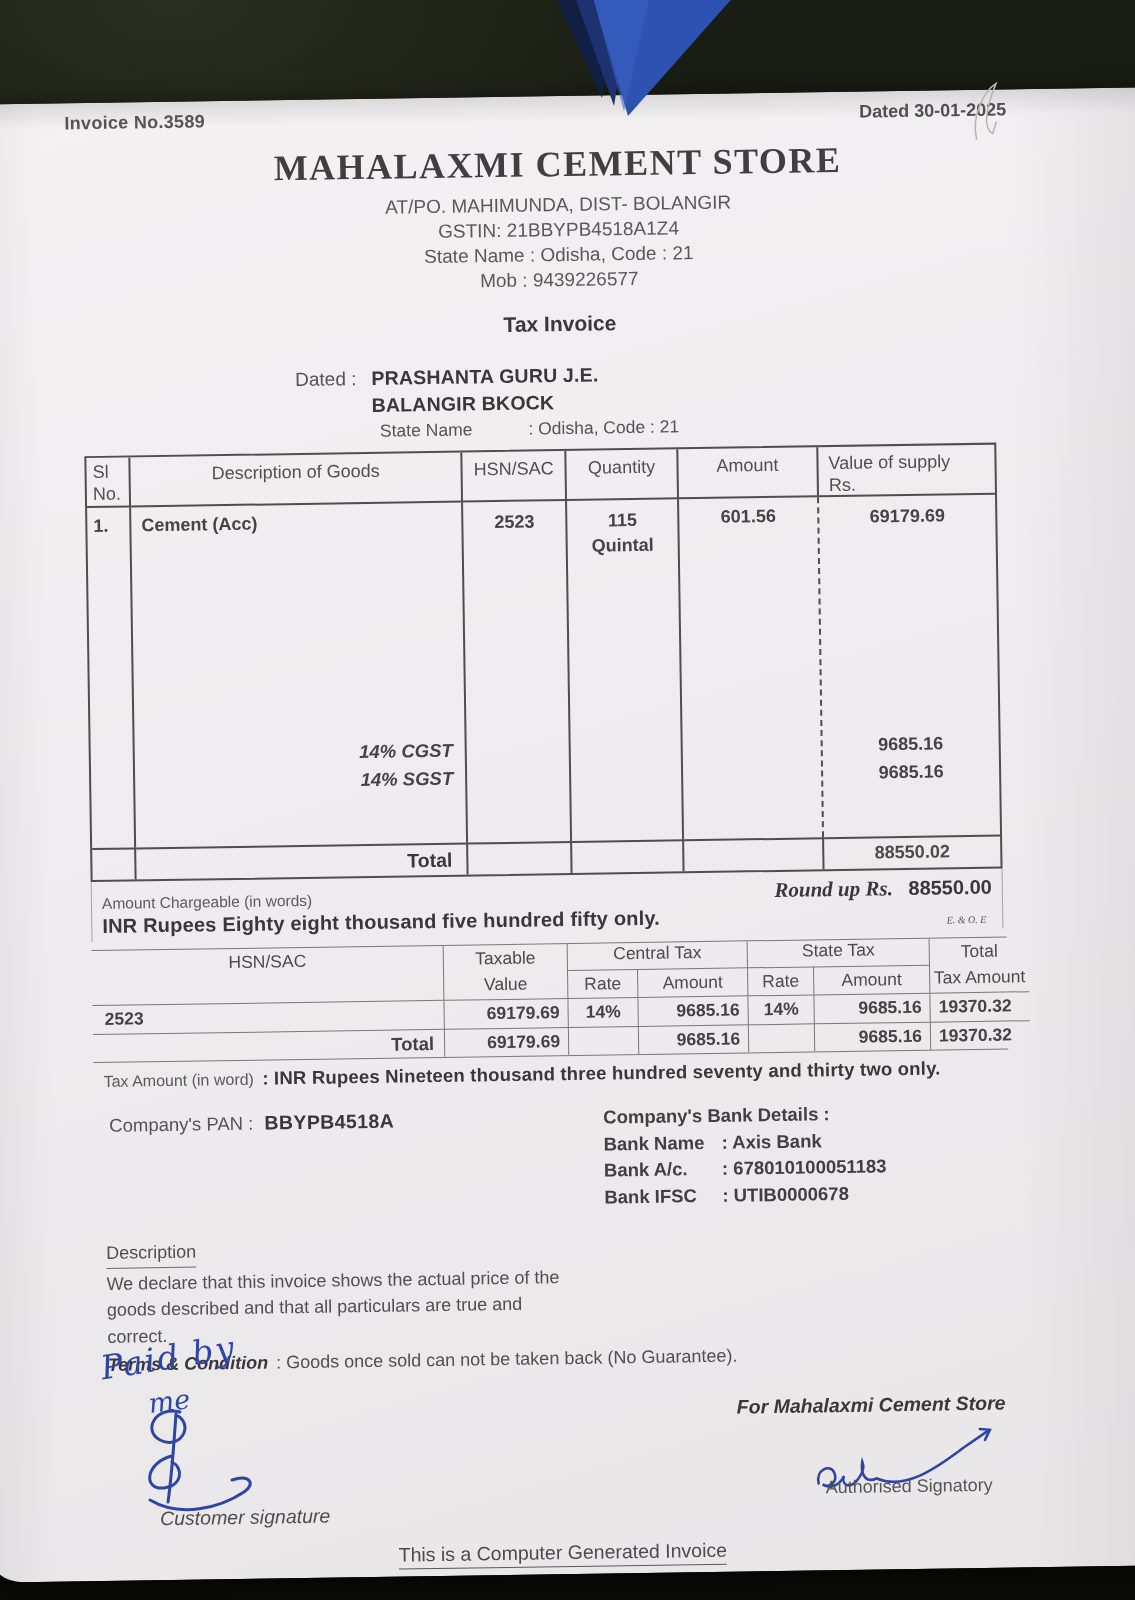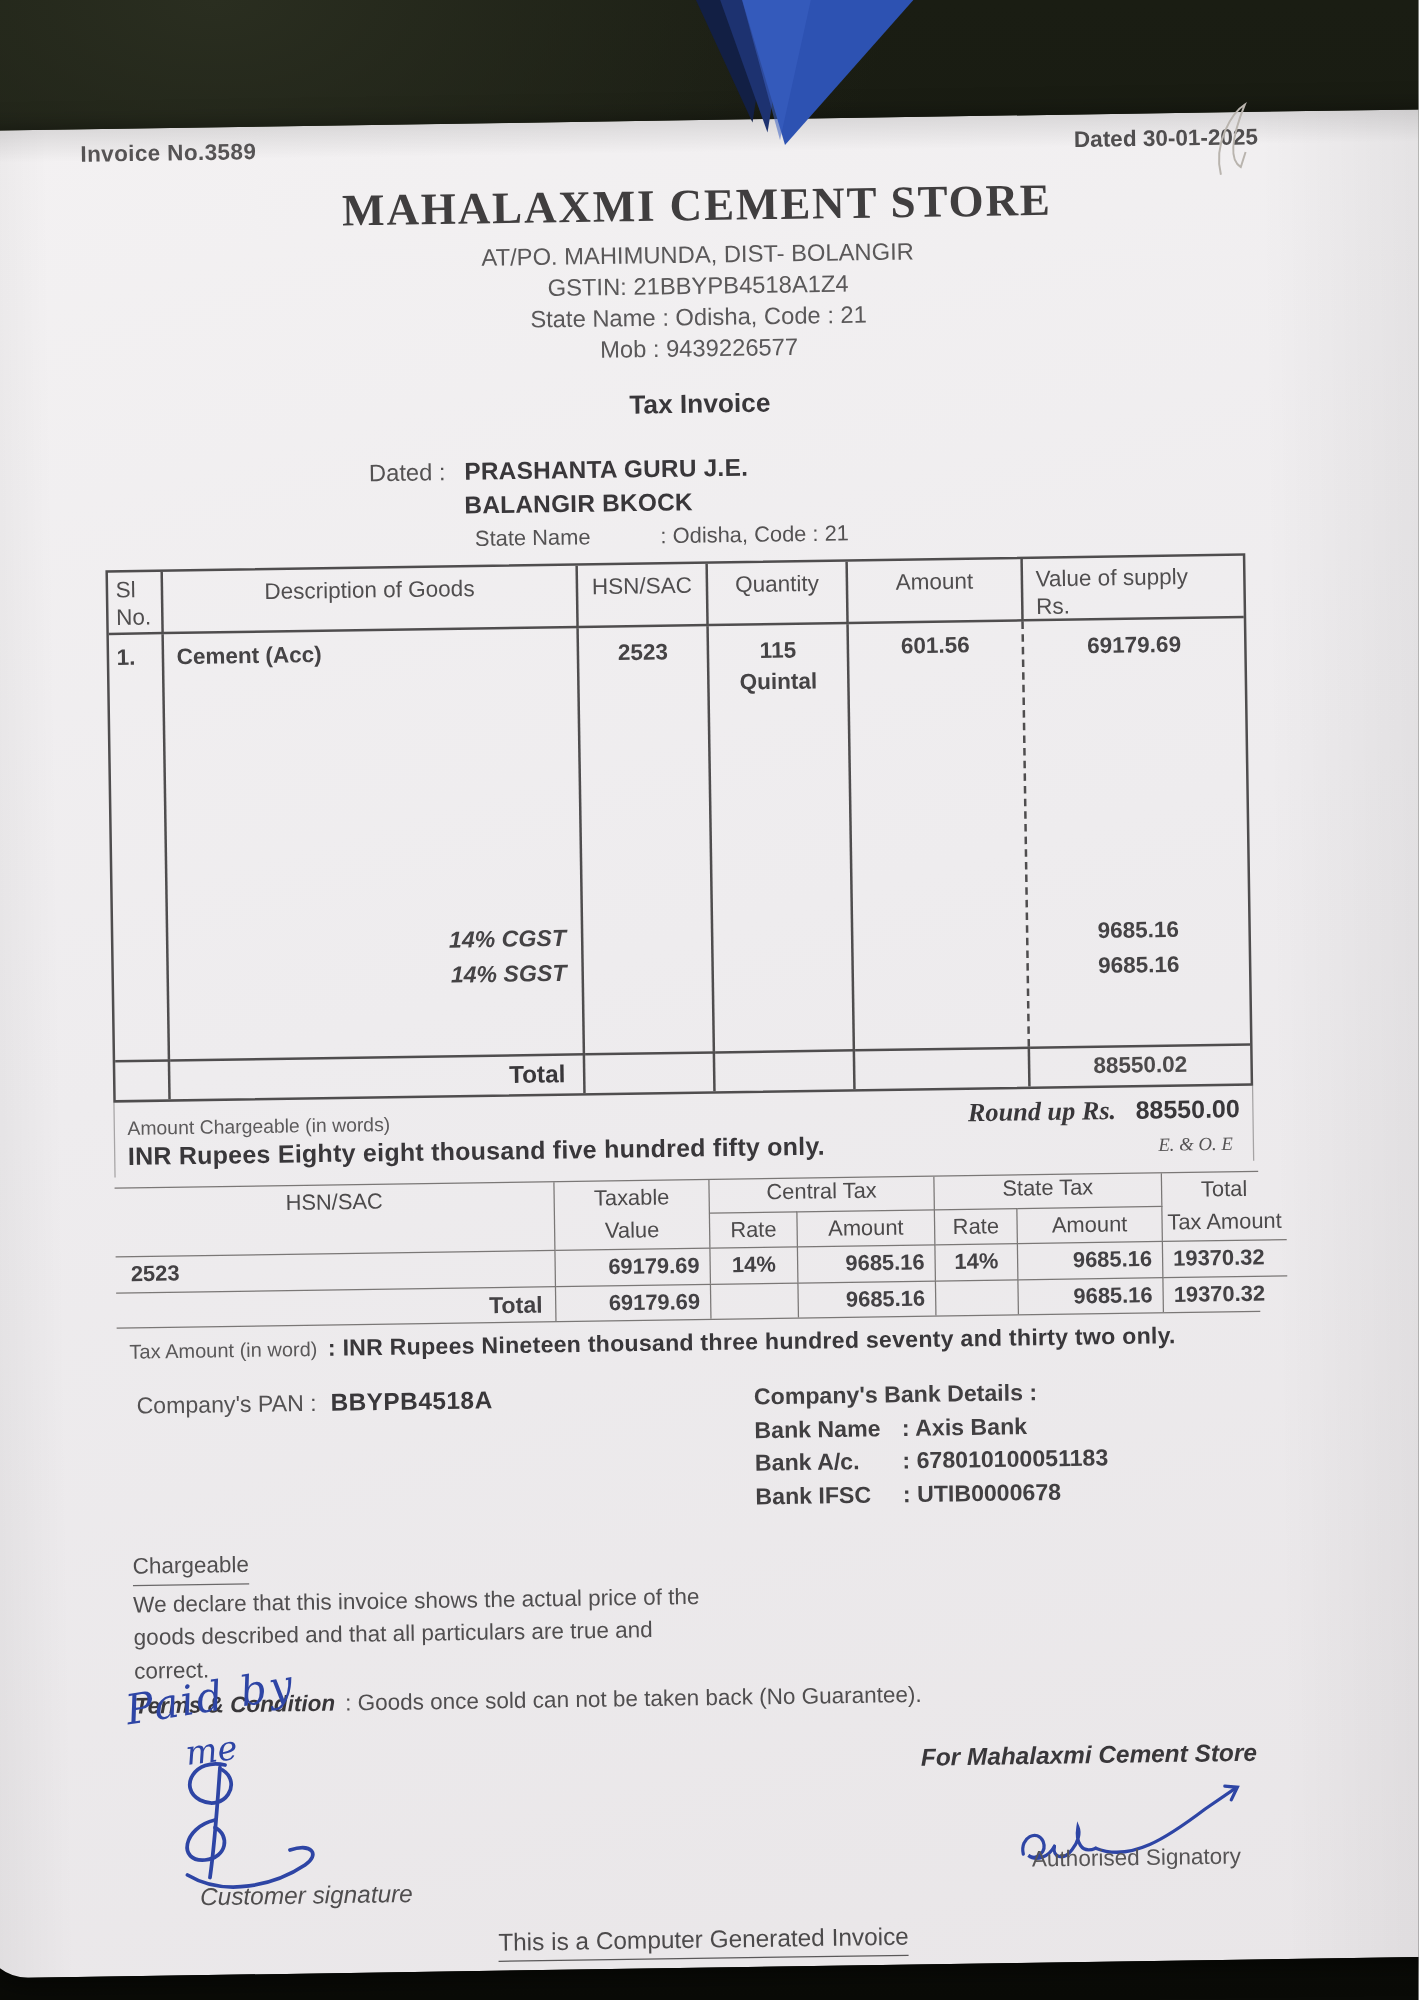--- a/index.html
+++ b/index.html
@@ -70,21 +70,21 @@
   
   .words{margin-left:90px;width:912px;border-left:1.3px solid rgba(79,77,78,.45);
     border-right:1.3px solid rgba(79,77,78,.45);padding:6px 10px 4px 10px;}
   .words-r1{display:flex;justify-content:space-between;align-items:flex-end;}
   .words-lbl{font-size:15.5px;color:#5c5a5b;}
   .roundup{font-size:20px;color:var(--bold);}
   .roundup .rl{font-style:italic;font-weight:700;font-family:"Liberation Serif",serif;font-size:21px;}
   .roundup .rv{font-weight:700;margin-left:10px;}
   .words-r2{display:flex;justify-content:space-between;align-items:flex-end;margin-top:2px;}
   .words-txt{font-size:20px;font-weight:700;color:var(--bold);letter-spacing:.2px;}
-  .eoe{font-style:italic;font-size:15px;color:#555354;font-family:"Liberation Serif",serif;padding-right:6px;}
+  .eoe{font-style:italic;font-size:10px;color:#555354;font-family:"Liberation Serif",serif;padding-right:6px;}
   
   .ttable{margin:8px 0 0 90px;width:915px;display:grid;
     grid-template-columns:352px 124px 70px 110px 66px 116px 1fr;
     grid-template-rows:26px 28px 29px 28px;
     border-top:1.6px solid var(--ln2);border-bottom:1.6px solid var(--ln2);
     font-size:17.5px;color:#4c4a4b;}
   .t-br{border-right:1.4px solid var(--ln2);}
   .t-bt{border-top:1.4px solid var(--ln2);}
   .t-hsn{grid-column:1;grid-row:1/3;text-align:center;padding-top:3px;}
   .t-txbl{grid-column:2;grid-row:1/3;text-align:center;line-height:26px;}
@@ -290,21 +290,21 @@
           <div>
             <span class="bl">Bank A/c.</span><span>: 678010100051183</span>
           </div>
           <div>
             <span class="bl">Bank IFSC</span><span>: UTIB0000678</span>
           </div>
         </div>
       </div>
 
       <div class="decl">
-        <span class="decl-title">Chargeable</span>
+        <span class="decl-title">Description</span>
         <div>We declare that this invoice shows the actual price of the</div>
         <div>goods described and that all particulars are true and</div>
         <div>correct.</div>
         <div class="terms">
           <b>Terms &amp; Condition</b><span>: Goods once sold can not be taken back (No Guarantee).</span>
         </div>
       </div>
 
       <div class="forstore">For Mahalaxmi Cement Store</div>
 

